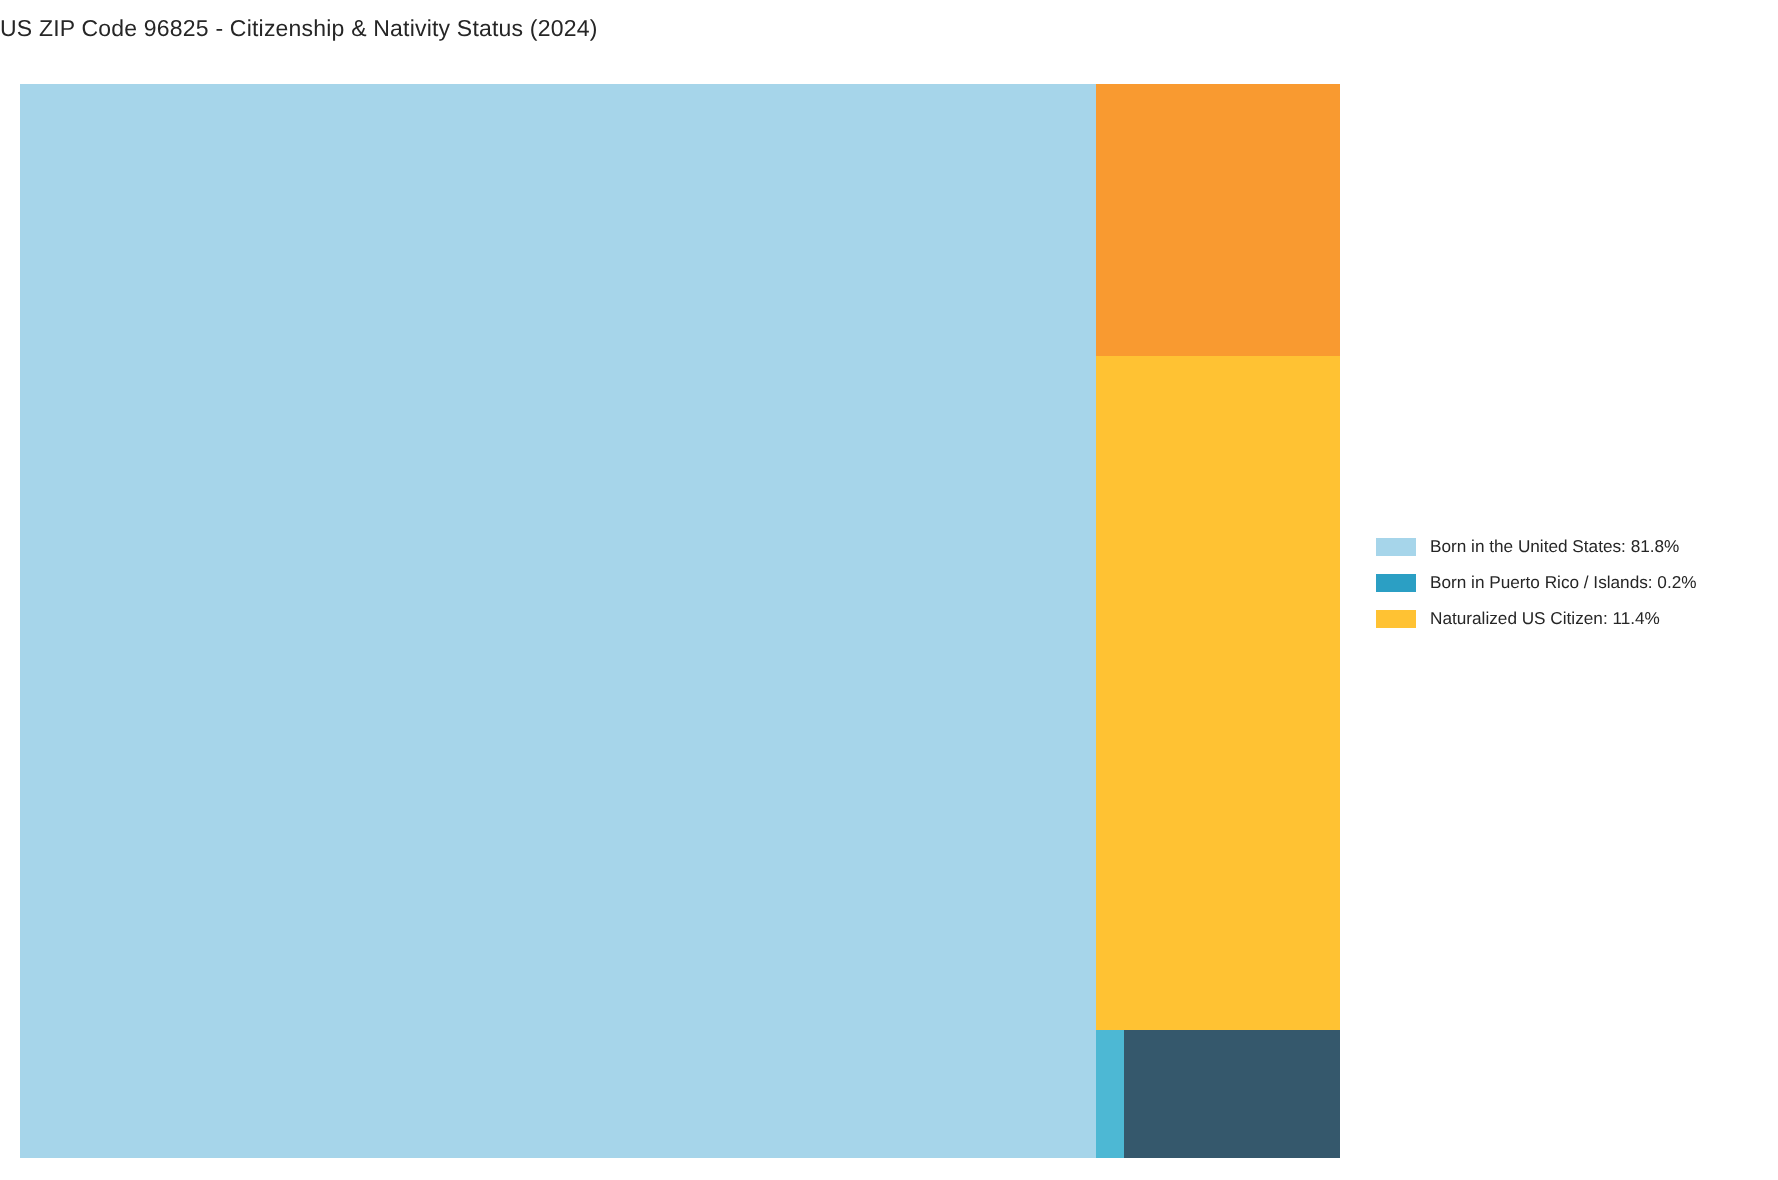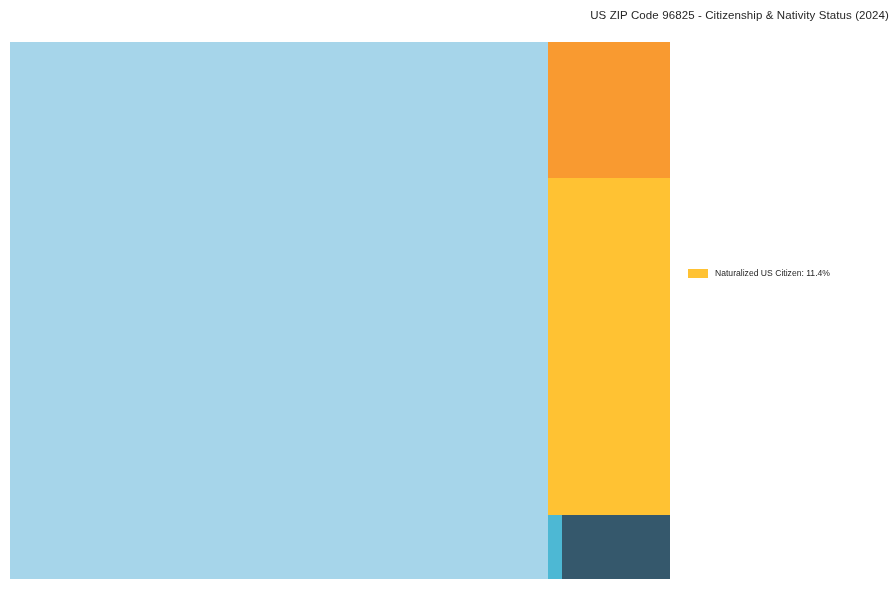--- a/index.html
+++ b/index.html
@@ -23,21 +23,21 @@
     width: 889px;
     height: 590px;
   }
 
   
   #chart-title {
     position: absolute;
     left: 0;
     top: 9px;
     width: 889px;
-    text-align: right;
+    text-align: left;
     font-size: 11.5px;
     color: #262626;
     letter-spacing: 0.1px;
     white-space: nowrap;
   }
 
   
   #treemap-plot {
     position: absolute;
     left: 10px;
@@ -87,18 +87,26 @@
   <div id="treemap-plot">
       <div class="treemap-tile" style="left: 0%; top: 0%; width: 81.5%; height: 100%; background: rgb(166, 213, 234);"></div>
       <div class="treemap-tile" style="left: 81.5%; top: 0%; width: 18.5%; height: 25.3%; background: rgb(249, 154, 48);"></div>
       <div class="treemap-tile" style="left: 81.5%; top: 25.3%; width: 18.5%; height: 62.8%; background: rgb(255, 194, 51);"></div>
       <div class="treemap-tile" style="left: 81.5%; top: 88.1%; width: 2.1%; height: 11.9%; background: rgb(77, 184, 212);"></div>
       <div class="treemap-tile" style="left: 83.6%; top: 88.1%; width: 16.4%; height: 11.9%; background: rgb(53, 88, 108);"></div>
     </div>
 
   <div id="legend">
       <div class="legend-row">
+        <span class="legend-swatch" style="background: rgb(166, 213, 234);"></span>
+        <span class="legend-label">Born in the United States: 81.8%</span>
+      </div>
+      <div class="legend-row">
+        <span class="legend-swatch" style="background: rgb(43, 159, 196);"></span>
+        <span class="legend-label">Born in Puerto Rico / Islands: 0.2%</span>
+      </div>
+      <div class="legend-row">
         <span class="legend-swatch" style="background: rgb(255, 194, 51);"></span>
         <span class="legend-label">Naturalized US Citizen: 11.4%</span>
       </div>
     </div>
 
 </div>
 
 </body></html>

